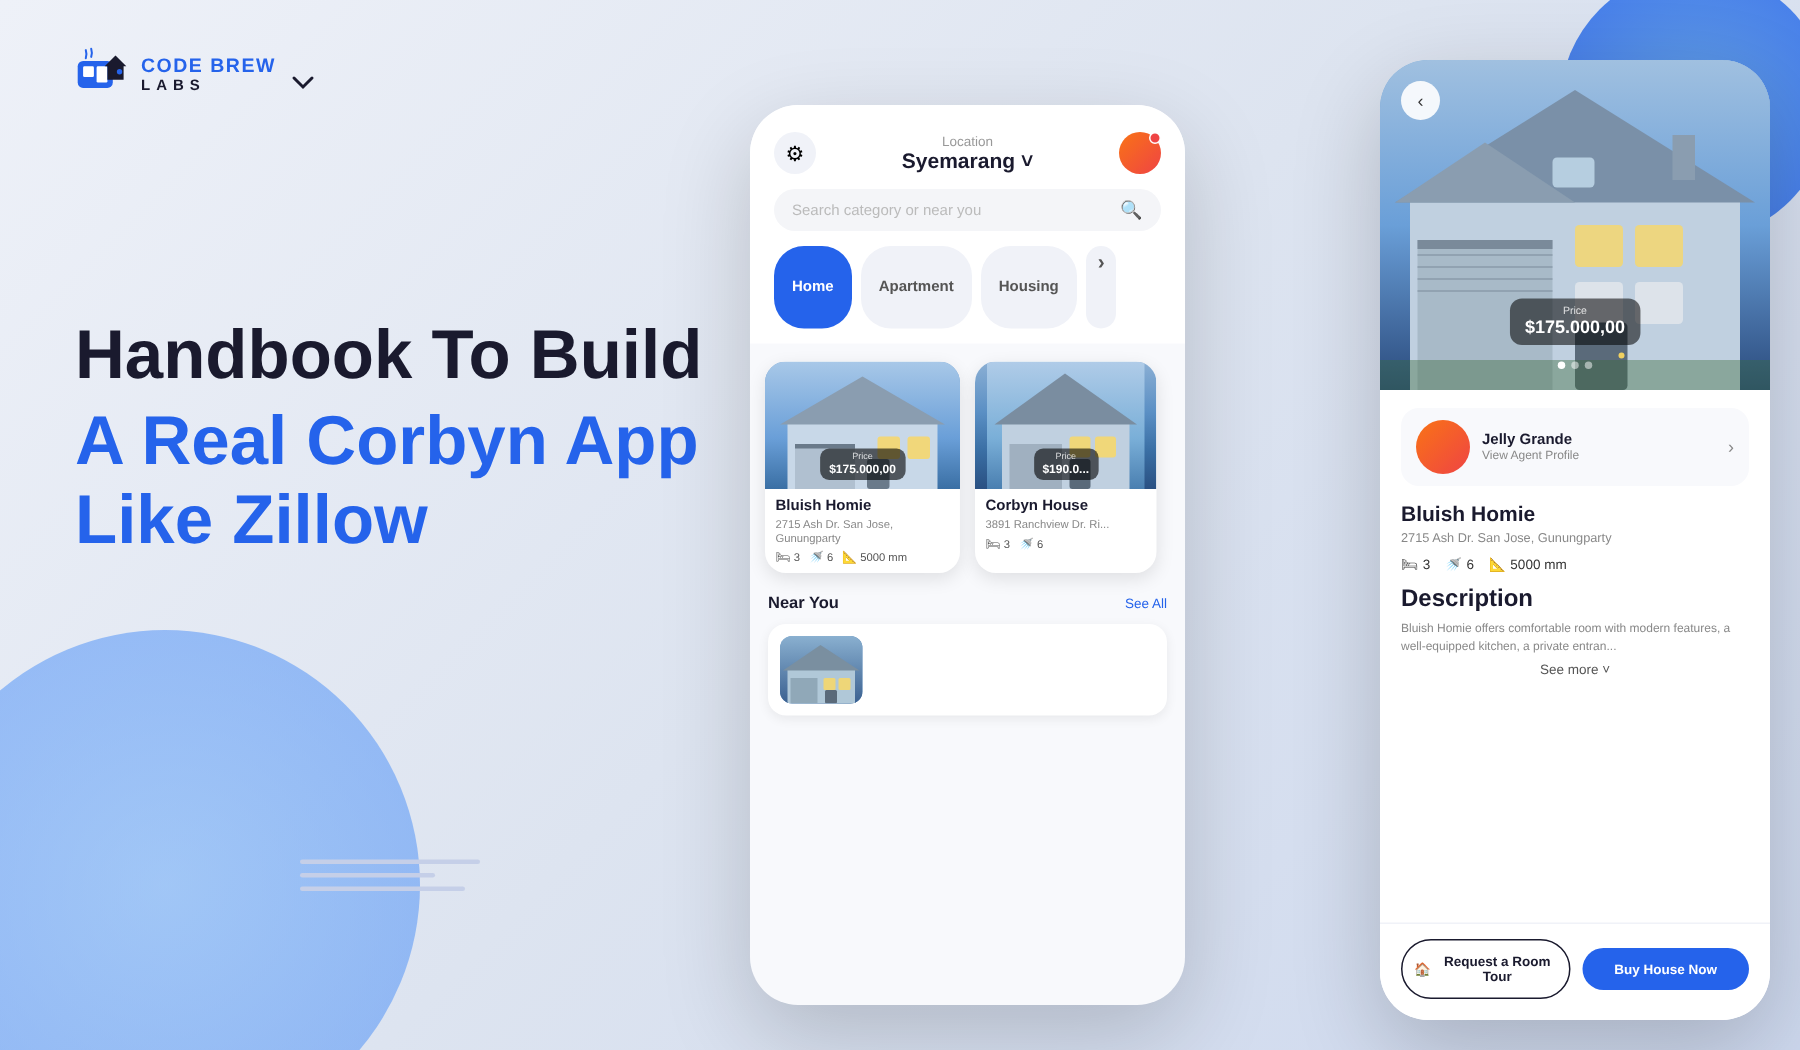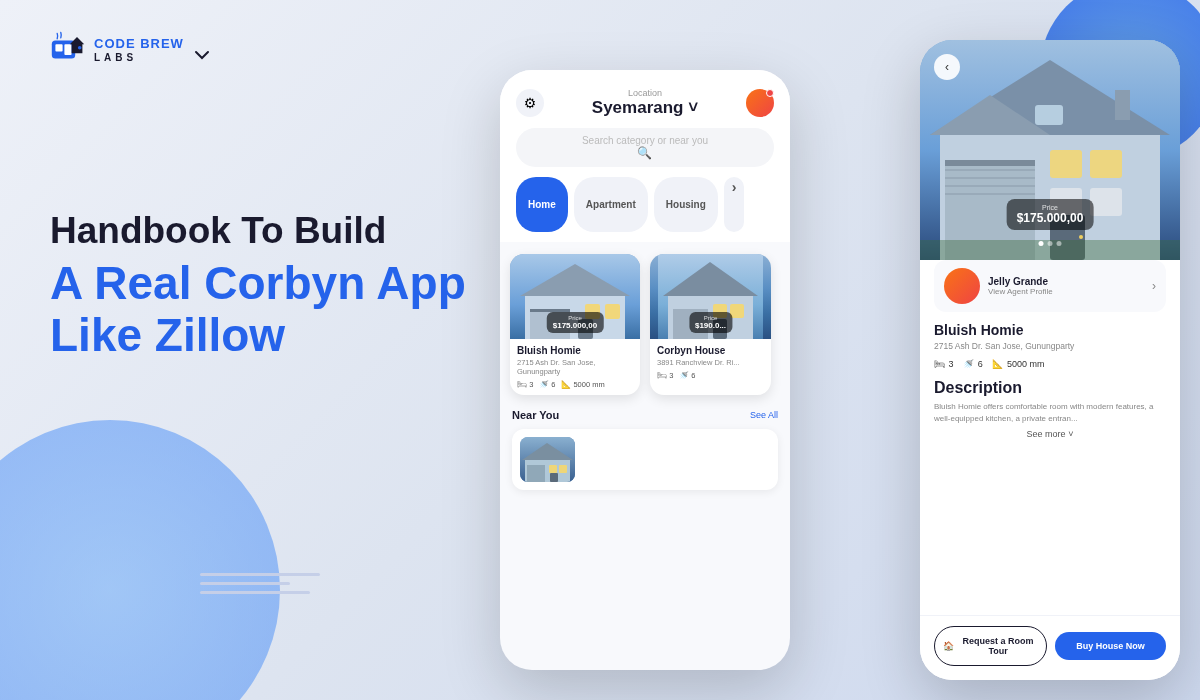--- a/index.html
+++ b/index.html
@@ -68,21 +68,21 @@
     }
 
     
     .hero-text {
       position: absolute;
       top: 210px;
       left: 50px;
       width: 480px;
     }
     .hero-title-black {
-      font-size: 37px;
+      font-size: 46px;
       font-weight: 900;
       color: #1a1a2e;
       line-height: 1.15;
       margin-bottom: 4px;
     }
     .hero-title-blue {
       font-size: 46px;
       font-weight: 900;
       color: #2563eb;
       line-height: 1.15;
@@ -131,21 +131,21 @@
       font-size: 14px;
     }
     .location-center {
       text-align: center;
     }
     .location-label {
       font-size: 9px;
       color: #999;
     }
     .location-value {
-      font-size: 17px;
+      font-size: 14px;
       font-weight: 700;
       color: #1a1a2e;
     }
     .avatar-small {
       width: 28px;
       height: 28px;
       border-radius: 50%;
       background: linear-gradient(135deg, #f97316, #ef4444);
       position: relative;
     }
@@ -159,21 +159,20 @@
       border-radius: 50%;
       border: 1px solid #fff;
     }
     .search-bar {
       display: flex;
       align-items: center;
       background: #f4f5f8;
       border-radius: 20px;
       padding: 7px 12px;
       margin-bottom: 10px;
-      flex-direction: column;
     }
     .search-text {
       flex: 1;
       font-size: 10px;
       color: #bbb;
     }
     .search-icon-sm {
       font-size: 12px;
       color: #aaa;
     }
@@ -399,21 +398,21 @@
     }
     .dot {
       width: 5px;
       height: 5px;
       border-radius: 50%;
       background: rgba(255,255,255,0.5);
     }
     .dot.active { background: #fff; }
 
     .phone-right-body {
-      padding: 0 14px;
+      padding: 12px 14px;
     }
     .agent-row {
       display: flex;
       align-items: center;
       gap: 8px;
       background: #f8f9fc;
       border-radius: 12px;
       padding: 8px 10px;
       margin-bottom: 10px;
     }

